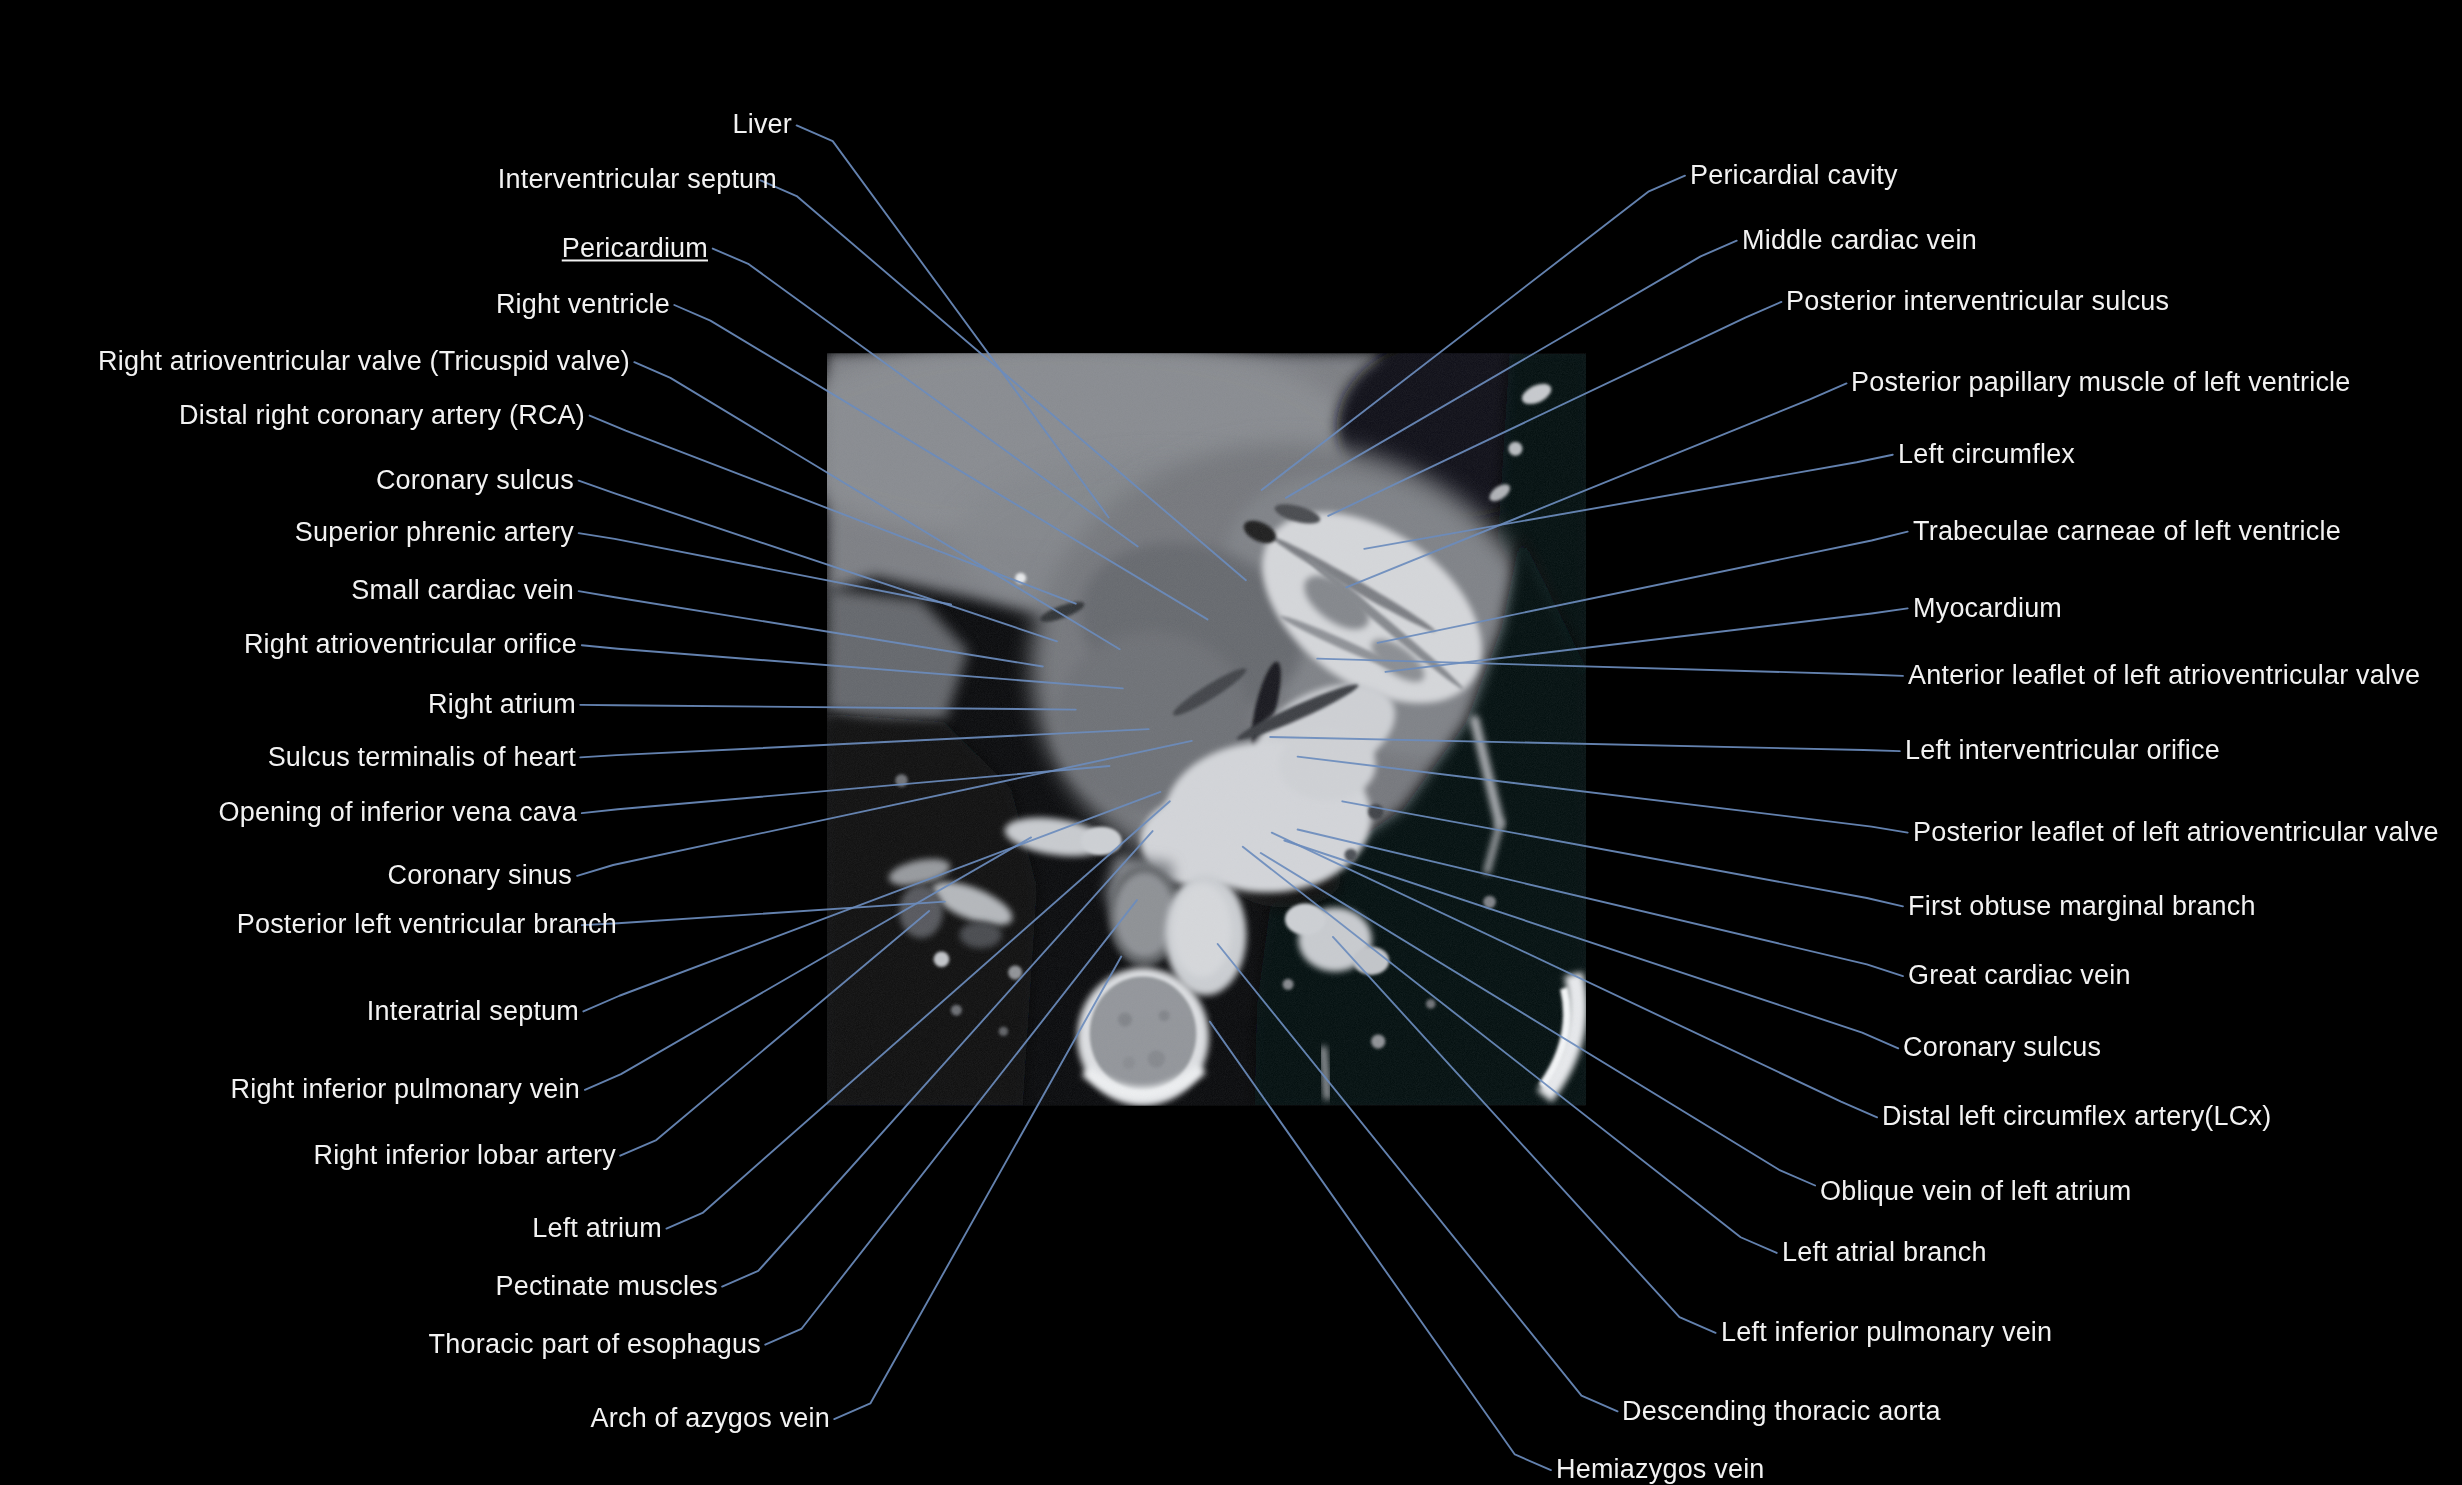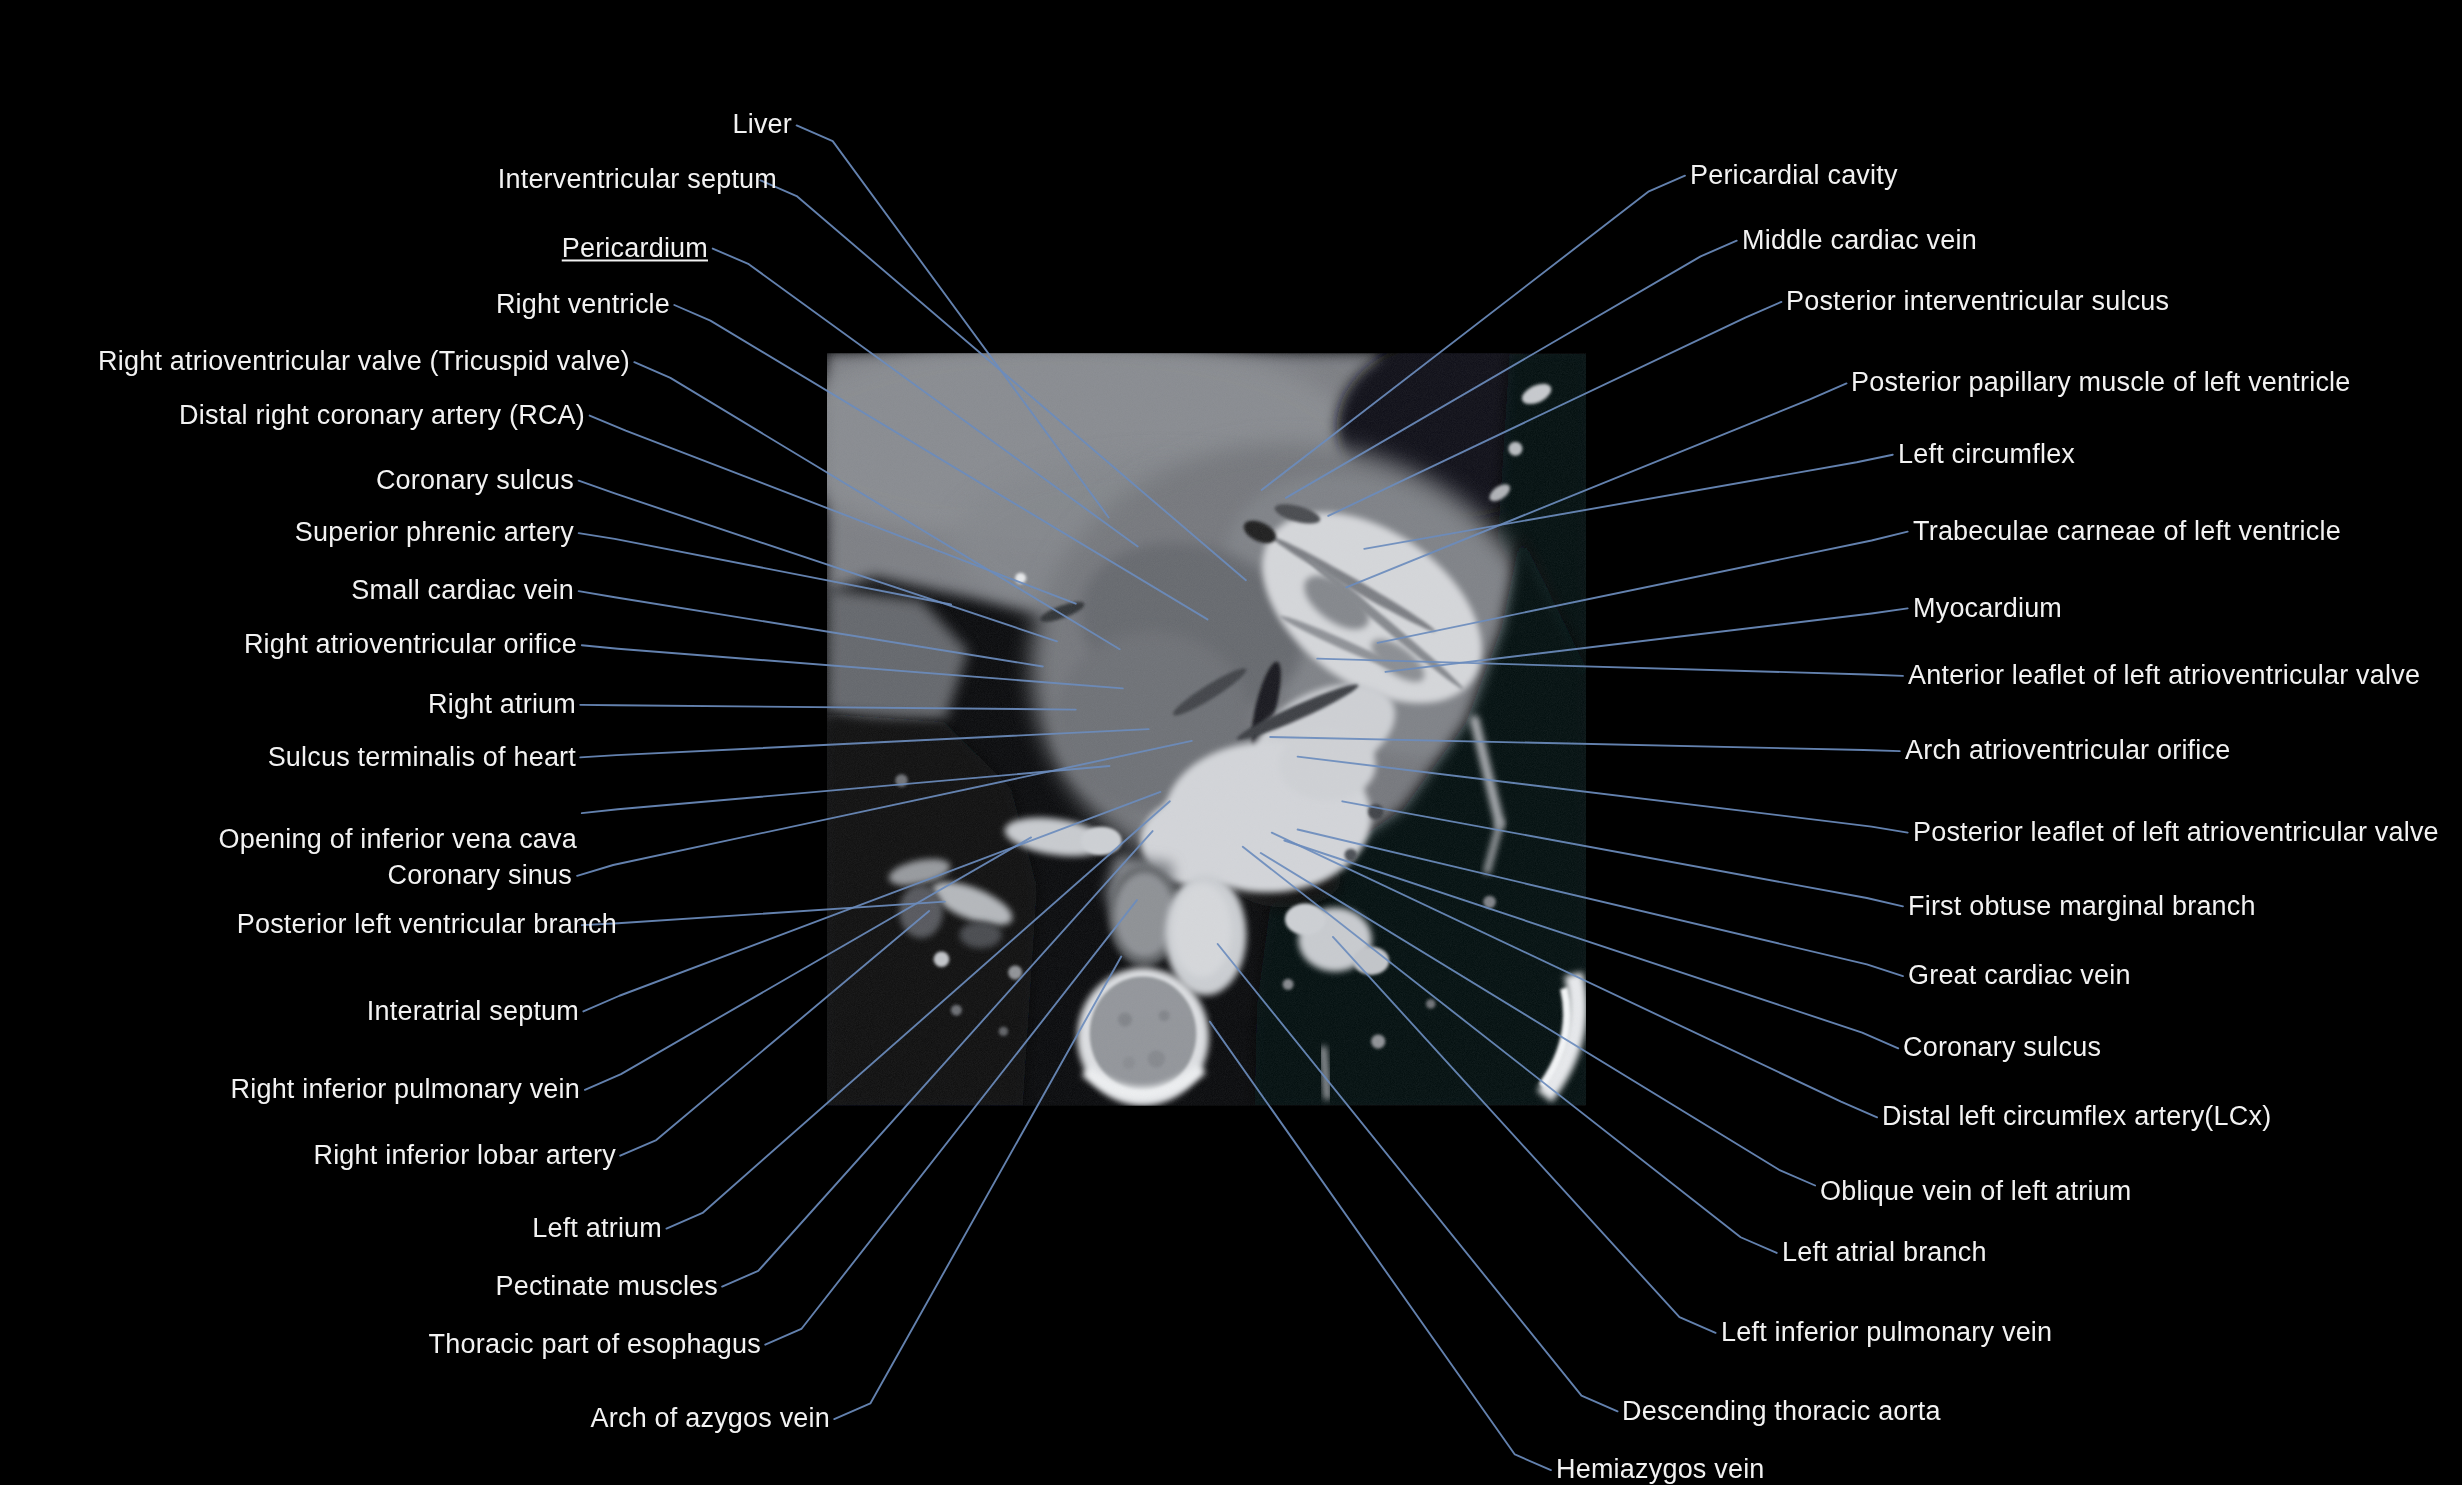--- a/index.html
+++ b/index.html
@@ -182,39 +182,39 @@
       <div class="lbl left" style="left: 708px; top: 249px; text-decoration: underline;">Pericardium</div>
       <div class="lbl left" style="left: 670px; top: 305px;">Right ventricle</div>
       <div class="lbl left" style="left: 630px; top: 362px;">Right atrioventricular valve (Tricuspid valve)</div>
       <div class="lbl left" style="left: 585px; top: 416px;">Distal right coronary artery (RCA)</div>
       <div class="lbl left" style="left: 574px; top: 481px;">Coronary sulcus</div>
       <div class="lbl left" style="left: 574px; top: 533px;">Superior phrenic artery</div>
       <div class="lbl left" style="left: 574px; top: 591px;">Small cardiac vein</div>
       <div class="lbl left" style="left: 577px; top: 645px;">Right atrioventricular orifice</div>
       <div class="lbl left" style="left: 576px; top: 705px;">Right atrium</div>
       <div class="lbl left" style="left: 576px; top: 758px;">Sulcus terminalis of heart</div>
-      <div class="lbl left" style="left: 577px; top: 813px; margin-top: 27px;">Opening of inferior vena cava</div>
+      <div class="lbl left" style="left: 577px; top: 813px;">Opening of inferior vena cava</div>
       <div class="lbl left" style="left: 572px; top: 876px;">Coronary sinus</div>
       <div class="lbl left" style="left: 577px; top: 925px; margin-left: 40px;">Posterior left ventricular branch</div>
       <div class="lbl left" style="left: 579px; top: 1012px;">Interatrial septum</div>
       <div class="lbl left" style="left: 580px; top: 1090px;">Right inferior pulmonary vein</div>
       <div class="lbl left" style="left: 616px; top: 1156px;">Right inferior lobar artery</div>
       <div class="lbl left" style="left: 662px; top: 1229px;">Left atrium</div>
       <div class="lbl left" style="left: 718px; top: 1287px;">Pectinate muscles</div>
       <div class="lbl left" style="left: 761px; top: 1345px;">Thoracic part of esophagus</div>
       <div class="lbl left" style="left: 830px; top: 1419px;">Arch of azygos vein</div>
       <div class="lbl right" style="left: 1690px; top: 176px;">Pericardial cavity</div>
       <div class="lbl right" style="left: 1742px; top: 241px;">Middle cardiac vein</div>
       <div class="lbl right" style="left: 1786px; top: 302px;">Posterior interventricular sulcus</div>
       <div class="lbl right" style="left: 1851px; top: 383px;">Posterior papillary muscle of left ventricle</div>
       <div class="lbl right" style="left: 1898px; top: 455px;">Left circumflex</div>
       <div class="lbl right" style="left: 1913px; top: 532px;">Trabeculae carneae of left ventricle</div>
       <div class="lbl right" style="left: 1913px; top: 609px;">Myocardium</div>
       <div class="lbl right" style="left: 1908px; top: 676px;">Anterior leaflet of left atrioventricular valve</div>
-      <div class="lbl right" style="left: 1905px; top: 751px;">Arch atrioventricular orifice</div>
+      <div class="lbl right" style="left: 1905px; top: 751px;">Left interventricular orifice</div>
       <div class="lbl right" style="left: 1913px; top: 833px;">Posterior leaflet of left atrioventricular valve</div>
       <div class="lbl right" style="left: 1908px; top: 907px;">First obtuse marginal branch</div>
       <div class="lbl right" style="left: 1908px; top: 976px;">Great cardiac vein</div>
       <div class="lbl right" style="left: 1903px; top: 1048px;">Coronary sulcus</div>
       <div class="lbl right" style="left: 1882px; top: 1117px;">Distal left circumflex artery(LCx)</div>
       <div class="lbl right" style="left: 1820px; top: 1192px;">Oblique vein of left atrium</div>
       <div class="lbl right" style="left: 1782px; top: 1253px;">Left atrial branch</div>
       <div class="lbl right" style="left: 1721px; top: 1333px;">Left inferior pulmonary vein</div>
       <div class="lbl right" style="left: 1622px; top: 1412px;">Descending thoracic aorta</div>
       <div class="lbl right" style="left: 1556px; top: 1470px;">Hemiazygos vein</div>

